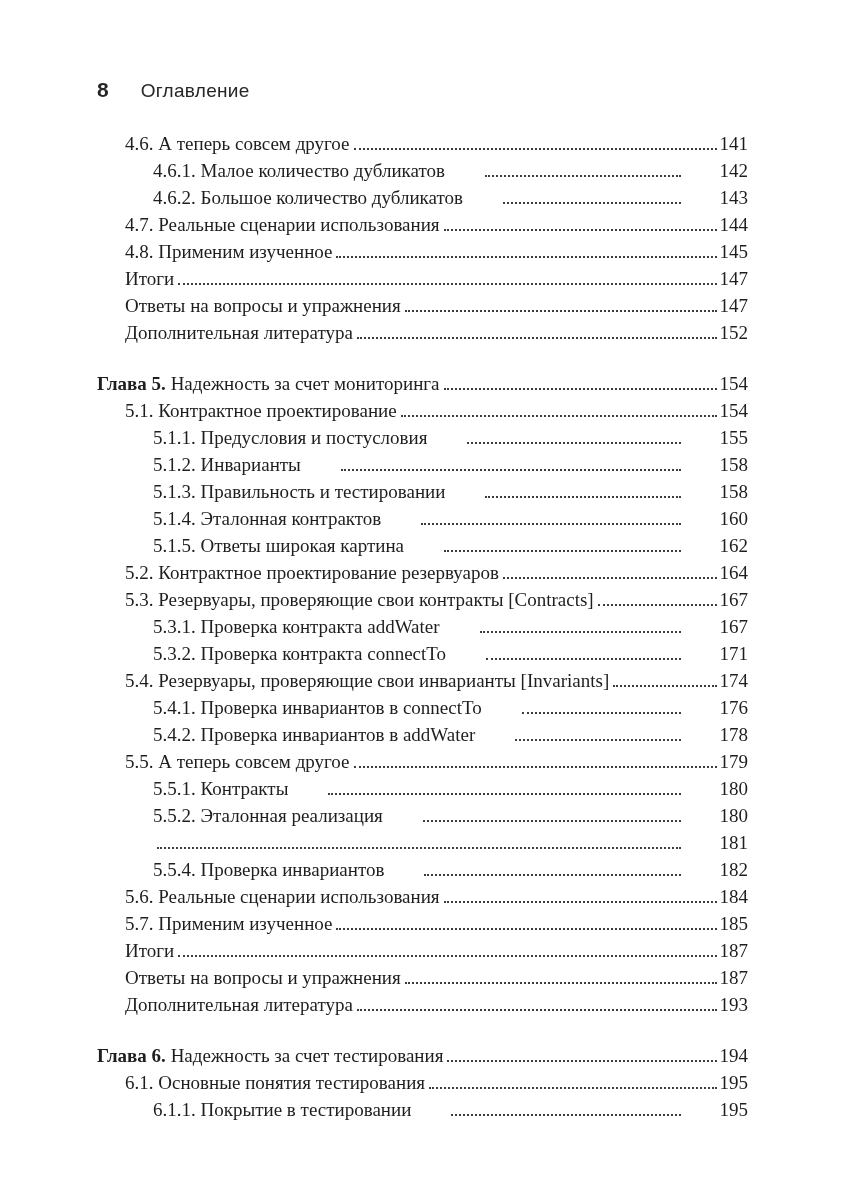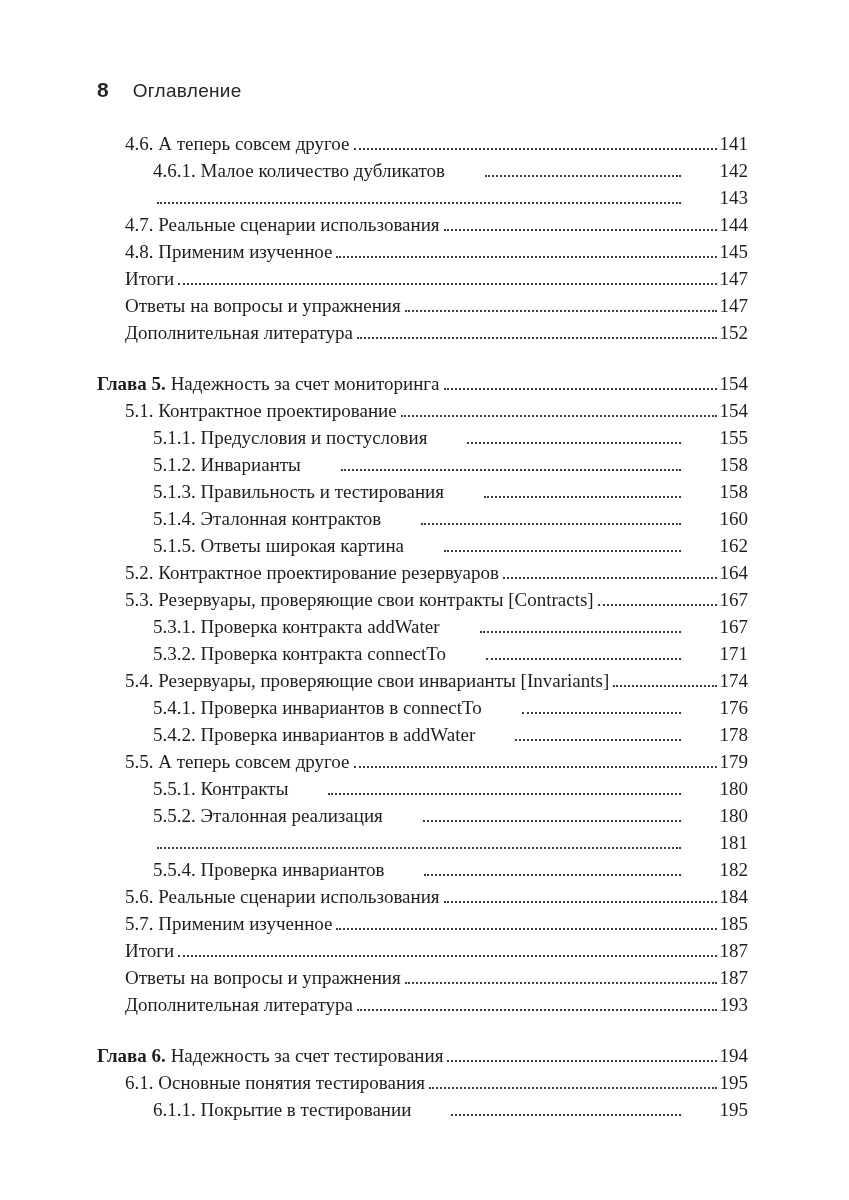--- a/index.html
+++ b/index.html
@@ -22,21 +22,21 @@
     color: #262626;
     height: 24px;
     margin-bottom: 28px;
   }
   .folio {
     font-weight: bold;
     font-size: 21px;
   }
   .head-title {
     font-size: 19px;
-    margin-left: 24px;
+    margin-left: 32px;
     letter-spacing: 0.3px;
   }
   .toc { width: 100%; }
   .toc-row {
     display: flex;
     align-items: baseline;
     font-size: 19px;
     height: 27px;
     line-height: 27px;
     white-space: nowrap;
@@ -66,20 +66,21 @@
         <span class="label">4.6. А теперь совсем другое</span>
         <span class="dots"></span>
         <span class="pageref">141</span>
       </div>
       <div class="toc-row level-2">
         <span class="label">4.6.1. Малое количество дубликатов</span>
         <span class="dots"></span>
         <span class="pageref">142</span>
       </div>
       <div class="toc-row level-2">
+        <span class="label">4.6.2. Большое количество дубликатов</span>
         <span class="dots"></span>
         <span class="pageref">143</span>
       </div>
       <div class="toc-row level-1">
         <span class="label">4.7. Реальные сценарии использования</span>
         <span class="dots"></span>
         <span class="pageref">144</span>
       </div>
       <div class="toc-row level-1">
         <span class="label">4.8. Применим изученное</span>
@@ -115,21 +116,21 @@
         <span class="label">5.1.1. Предусловия и постусловия</span>
         <span class="dots"></span>
         <span class="pageref">155</span>
       </div>
       <div class="toc-row level-2">
         <span class="label">5.1.2. Инварианты</span>
         <span class="dots"></span>
         <span class="pageref">158</span>
       </div>
       <div class="toc-row level-2">
-        <span class="label">5.1.3. Правильность и тестирования</span>
+        <span class="label">5.1.3. Правильность и тестировании</span>
         <span class="dots"></span>
         <span class="pageref">158</span>
       </div>
       <div class="toc-row level-2">
         <span class="label">5.1.4. Эталонная контрактов</span>
         <span class="dots"></span>
         <span class="pageref">160</span>
       </div>
       <div class="toc-row level-2">
         <span class="label">5.1.5. Ответы широкая картина</span>

